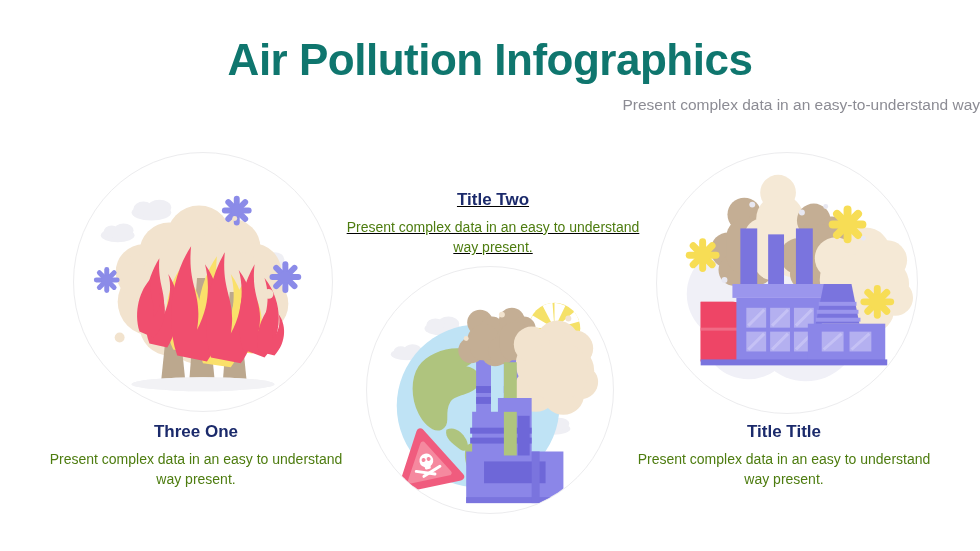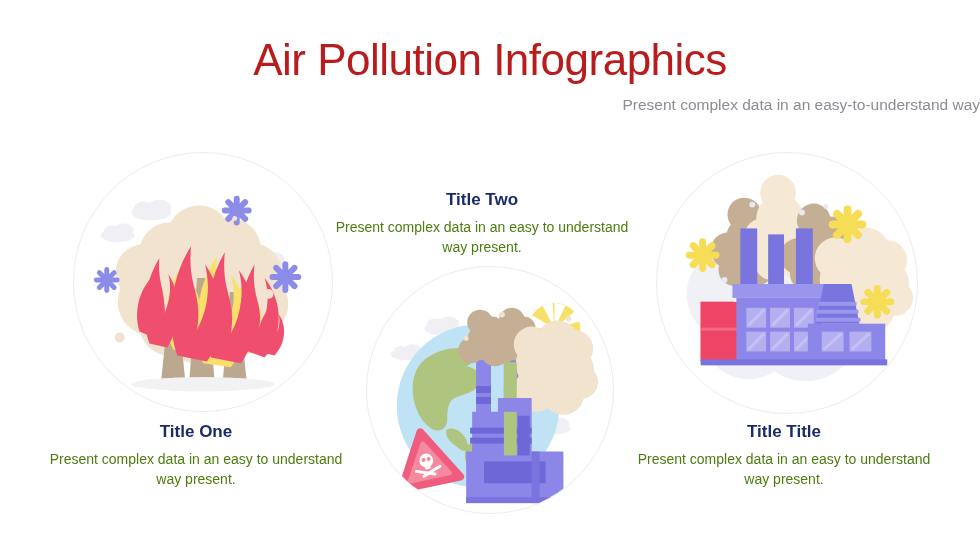--- a/index.html
+++ b/index.html
@@ -9,22 +9,22 @@
     font-family:"Liberation Sans", sans-serif;
     position:relative;
     overflow:hidden;
   }
   .slide { position:relative; width:980px; height:551px; }
 
   
   .header { position:absolute; top:38px; left:0; width:980px; text-align:center; }
   .slide-title {
     font-size:44px;
-    font-weight:normal;
-    color:#b91c1c;
+    font-weight:bold;
+    color:#0f766e;
     letter-spacing:-0.5px;
     line-height:1.0;
   }
   .slide-subtitle {
     margin-top:14px;
     font-size:15.5px;
     color:#8c8c94;
     font-weight:400;
     text-align:right;
   }
@@ -48,21 +48,21 @@
     font-weight:bold;
     color:#1B2A6B;
     margin-bottom:7px;
   }
   .tb-desc {
     font-size:14px;
     color:#4d7c0f;
     line-height:1.45;
   }
   #text-one   { left:46px;  top:422px; width:300px; }
-  #text-two   { left:332px; top:190px; width:300px; }
+  #text-two   { left:343px; top:190px; width:300px;text-decoration:underline; }
   #text-three { left:634px; top:422px; width:300px; }
 
   
   .ill { position:absolute; inset:0; }
   .ff-ground {
     position:absolute; background:#F2F2F5; border-radius:50%;
   }
 </style>
 </head>
 <body>
@@ -429,21 +429,21 @@
         <circle cx="96" cy="52" r="3"></circle>
         <circle cx="146" cy="60" r="3"></circle>
         <circle cx="170" cy="54" r="2.5"></circle>
         <circle cx="68" cy="128" r="3"></circle>
         <circle cx="208" cy="86" r="2.5"></circle>
       </g>
     </svg>
   </div>
 
   <div class="textblock" id="text-one">
-    <div class="tb-title">Title One</div>
+    <div class="tb-title">Three One</div>
     <div class="tb-desc">Present complex data in an easy to understand way present.</div>
   </div>
 
   <div class="textblock" id="text-two">
     <div class="tb-title">Title Two</div>
     <div class="tb-desc">Present complex data in an easy to understand way present.</div>
   </div>
 
   <div class="textblock" id="text-three">
     <div class="tb-title">Title Title</div>

